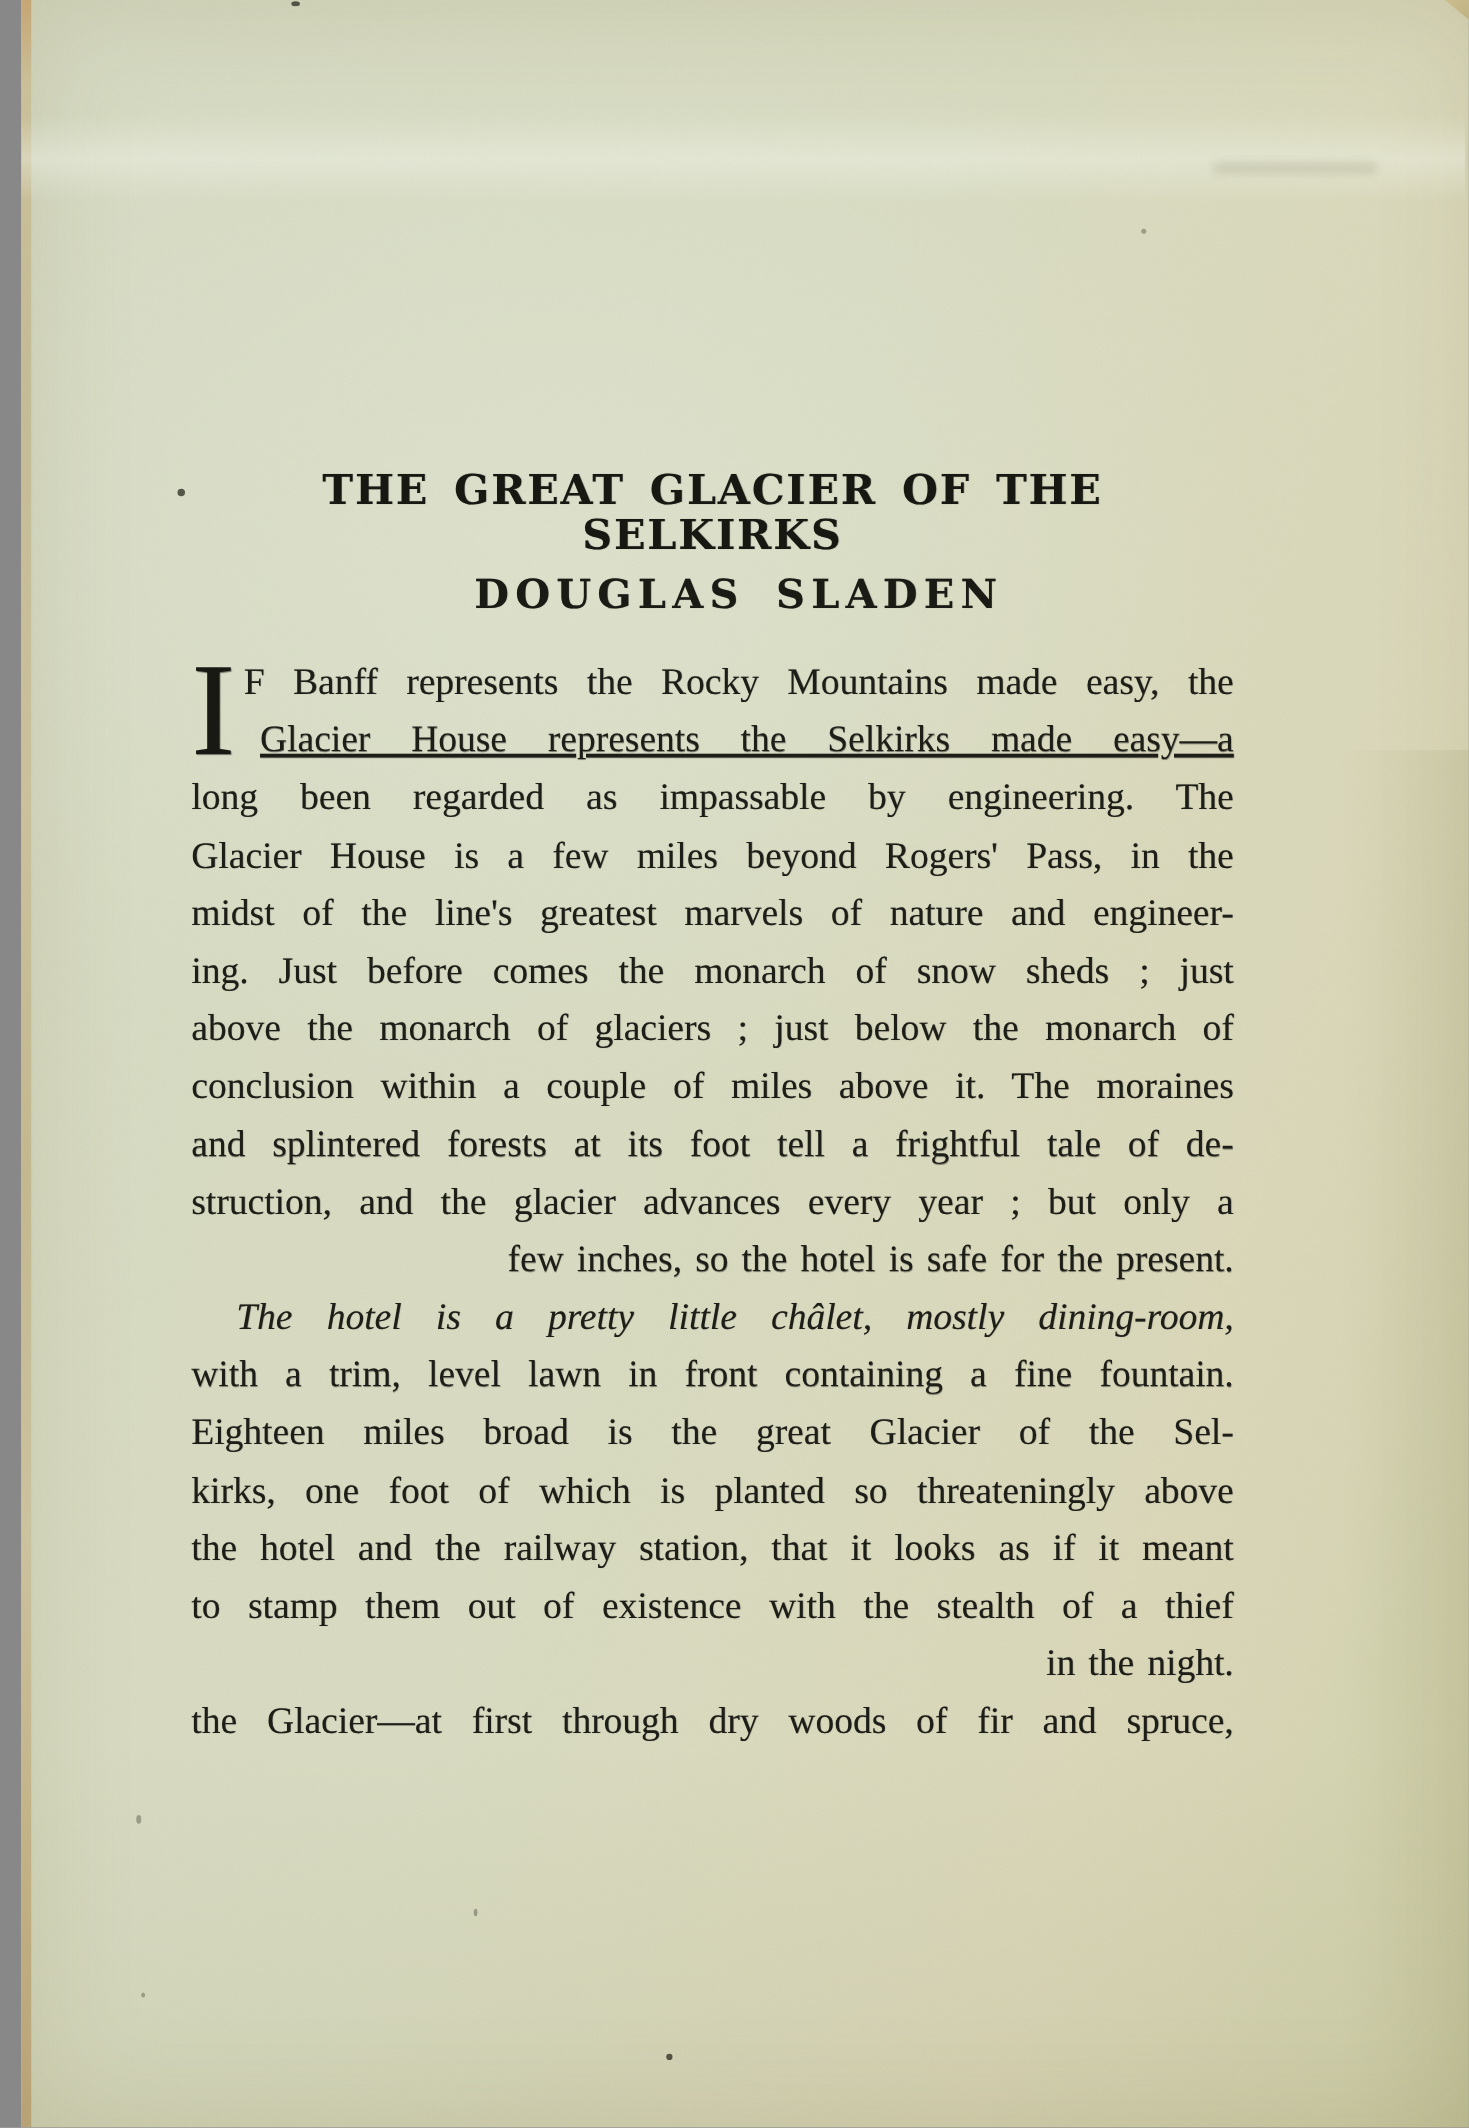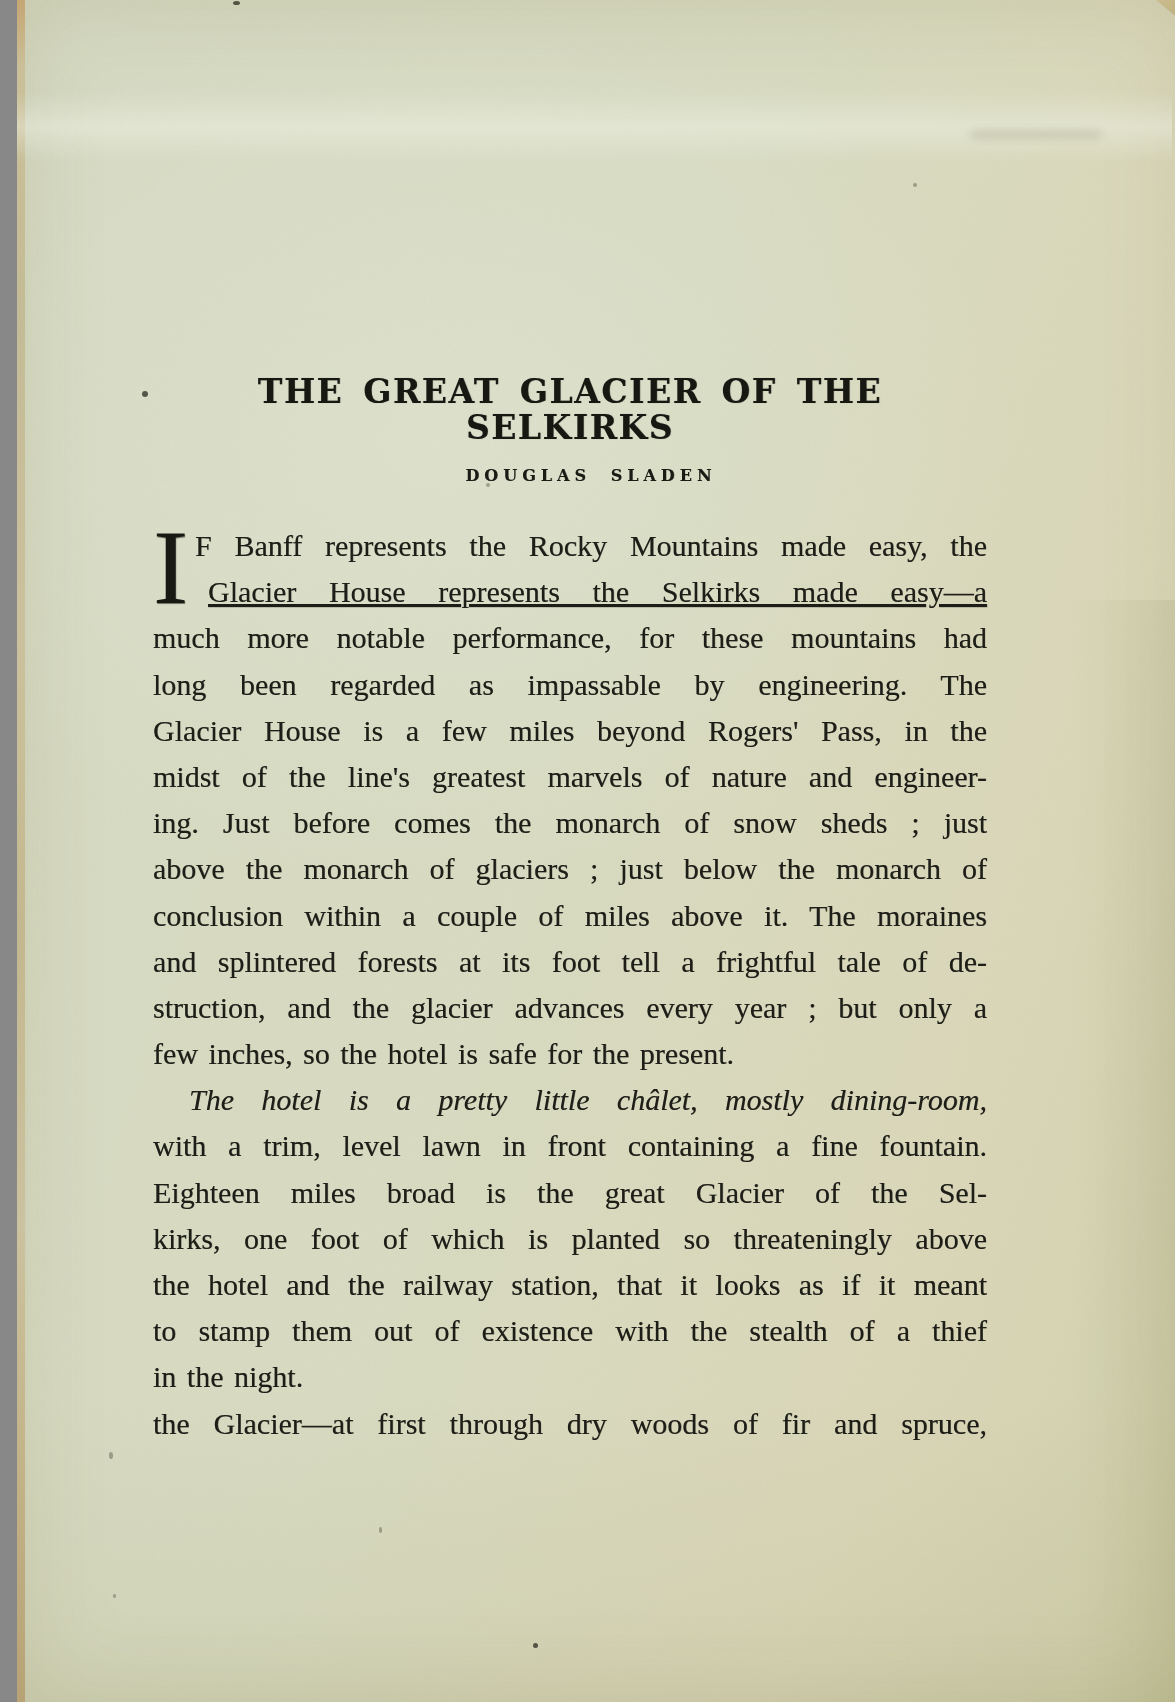--- a/index.html
+++ b/index.html
@@ -61,21 +61,21 @@
     font-family:"DejaVu Serif", serif;
     font-size:33px;font-weight:bold;line-height:36px;
     letter-spacing:1.5px;word-spacing:7px;
     text-align:center;
     color:#181813;
     text-shadow:0.4px 0.4px 0.7px rgba(24,24,18,0.5);
   }
   .author{
     position:absolute;top:462px;left:0;right:0;margin:0;
     font-family:"DejaVu Serif", serif;
-    font-size:16px;font-weight:bold;line-height:27px;
+    font-size:32px;font-weight:bold;line-height:27px;
     letter-spacing:5px;word-spacing:9px;
     text-align:center;
     transform:translateX(21px);
     color:#1b1b15;
     text-shadow:0.3px 0.3px 0.6px rgba(24,24,18,0.5);
   }
   .body-text{position:absolute;top:523px;left:0;right:0;}
   .dropcap{
     position:absolute;left:0;top:7px;
     font-size:106px;line-height:75px;
@@ -83,21 +83,21 @@
     color:#191913;
     text-shadow:0.6px 0.6px 0.8px rgba(24,24,18,0.55);
   }
   .line{
     height:46.2px;line-height:46.2px;
     font-size:30px;
     white-space:normal;overflow:visible;
     text-shadow:0.35px 0.35px 0.6px rgba(28,28,22,0.5);
   }
   .line.just{text-align:justify;text-align-last:justify;}
-  .line.end{text-align:left;word-spacing:3px;}
+  .line.end{text-align:right;word-spacing:3px;}
   .ind-first{padding-left:36px;font-style:italic;}
   .ind-dc1{padding-left:42px;}
   .ind-dc2{padding-left:55px;text-decoration:underline;}
 </style>
 </head>
 <body>
 
 <div class="page">
 
   <div class="edge-left"></div>
@@ -117,21 +117,20 @@
   <div class="speck faint" style="left:96px;top:1594px;width:3px;height:4px;"></div>
 
   <div class="text-block">
     <h1 class="title">THE GREAT GLACIER OF THE SELKIRKS</h1>
     <h2 class="author">DOUGLAS SLADEN</h2>
     <div class="body-text">
       <span class="dropcap">I</span>
 
     <div class="line just ind-dc1">F Banff represents the Rocky Mountains made easy, the</div>
         <div class="line just ind-dc2">Glacier House represents the Selkirks made easy—a</div>
-        <div class="line just ind-none">much more notable performance, for these mountains had</div>
         <div class="line just ind-none">long been regarded as impassable by engineering. The</div>
         <div class="line just ind-none">Glacier House is a few miles beyond Rogers' Pass, in the</div>
         <div class="line just ind-none">midst of the line's greatest marvels of nature and engineer-</div>
         <div class="line just ind-none">ing. Just before comes the monarch of snow sheds ; just</div>
         <div class="line just ind-none">above the monarch of glaciers ; just below the monarch of</div>
         <div class="line just ind-none">conclusion within a couple of miles above it. The moraines</div>
         <div class="line just ind-none">and splintered forests at its foot tell a frightful tale of de-</div>
         <div class="line just ind-none">struction, and the glacier advances every year ; but only a</div>
         <div class="line end ind-none">few inches, so the hotel is safe for the present.</div>
         <div class="line just ind-first">The hotel is a pretty little châlet, mostly dining-room,</div>

